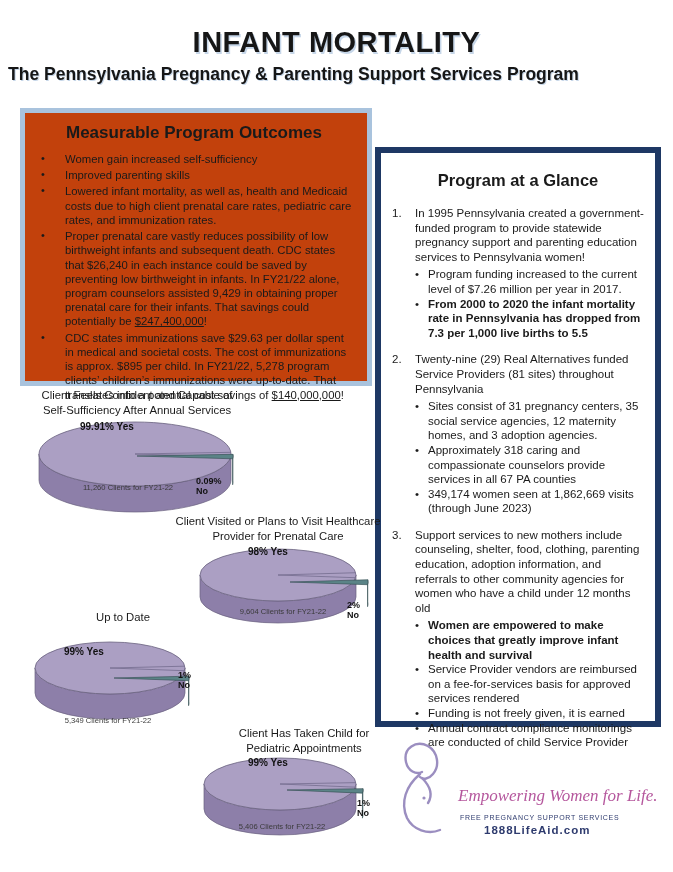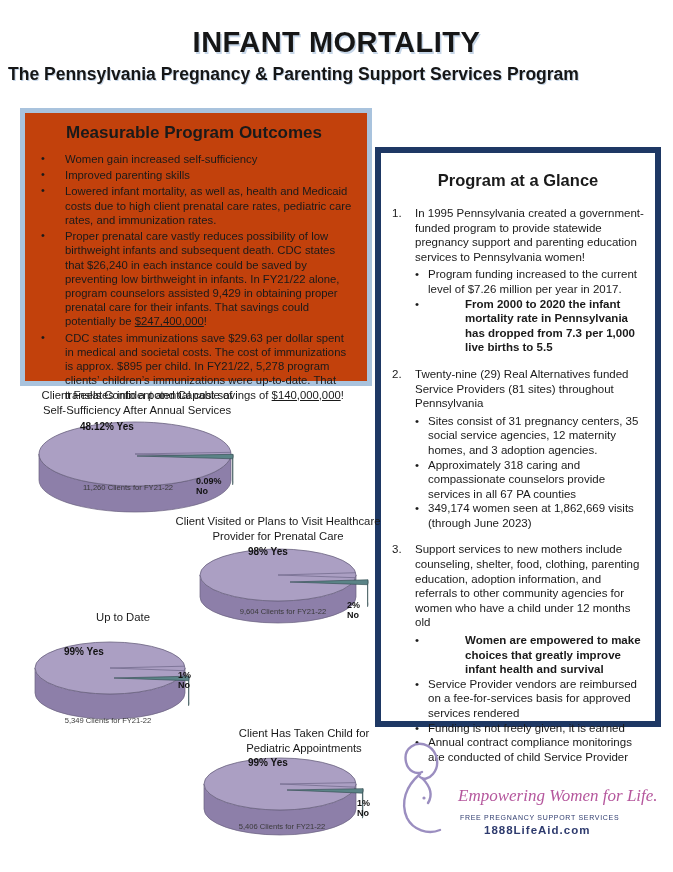--- a/index.html
+++ b/index.html
@@ -31,21 +31,21 @@
   .glance-box{
     position:absolute;left:375px;top:147px;width:286px;height:580px;box-sizing:border-box;
     border:6px solid #1e3864;background:#fff;padding:8px 9px 8px 9px;
   }
   .glance-heading{text-align:center;font-size:16.5px;font-weight:bold;margin:10px 0 16px 0;}
   .glance-item{display:flex;font-size:11.5px;line-height:1.27;margin-bottom:12px;}
   .glance-item .num{width:23px;flex:none;padding-left:2px;}
   .glance-subs{margin:3px 0 0 0;padding:0;list-style:none;}
   .glance-subs li{display:flex;}
   .glance-subs .dot{width:13px;flex:none;}
-  .bold{font-weight:bold;margin-left:37px;}
+  .bold{font-weight:bold;}
   
   .chart{position:absolute;}
   .chart-title{text-align:center;font-size:11.3px;line-height:1.32;color:#1a1a1a;}
   .chart svg{position:absolute;}
   .lbl-yes{position:absolute;font-weight:bold;font-size:10px;color:#111;}
   .lbl-no{position:absolute;font-weight:bold;font-size:9px;line-height:1.15;color:#111;}
   .caption{position:absolute;font-size:7.6px;color:#3a3a3a;text-align:center;}
   #chart1{left:18px;top:388px;width:238px;height:142px;}
   #chart1 svg{left:2px;top:30px;}
   #chart1 .lbl-yes{left:62px;top:33px;}
@@ -195,21 +195,21 @@
       <div>Client Feels Confident and Capable of</div>
       <div>Self-Sufficiency After Annual Services</div>
     </div>
     <svg class="pie" width="232" height="102">
         <path d="M 19 36 A 96 32 0 0 0 211 36 L 211 62 A 96 32 0 0 1 19 62 Z" fill="#8d7fa9" stroke="#6a627f" stroke-width="0.7"></path>
         <ellipse cx="115" cy="36" rx="96" ry="32" fill="#ab9fc3" stroke="#6a627f" stroke-width="0.8"></ellipse>
         <path d="M 115 36 L 210.8684353364391 34.3252494002258 M 115 36 L 210.63469101680758 38.78898376792506" fill="none" stroke="#746c8e" stroke-width="0.8"></path>
         <path d="M 212.8684353364391 36.3252494002258 A 96 32 0 0 1 212.63469101680758 40.78898376792506 L 212.63469101680758 66.78898376792506 A 96 32 0 0 0 212.8684353364391 62.3252494002258 Z" fill="#44696d" stroke="#2f4a4e" stroke-width="0.6"></path>
         <path d="M 117 38 L 212.8684353364391 36.3252494002258 A 96 32 0 0 1 212.63469101680758 40.78898376792506 Z" fill="#5b8487" stroke="#2f4a4e" stroke-width="0.6"></path>
       </svg>
-    <div class="lbl-yes">48.12% Yes</div>
+    <div class="lbl-yes">99.91% Yes</div>
     <div class="lbl-no">
       <div>0.09%</div>
       <div>No</div>
     </div>
     <div class="caption">11,260 Clients for FY21-22</div>
   </div>
 
   <div class="chart" id="chart2">
     <div class="chart-title">
       <div>Client Visited or Plans to Visit Healthcare</div>

